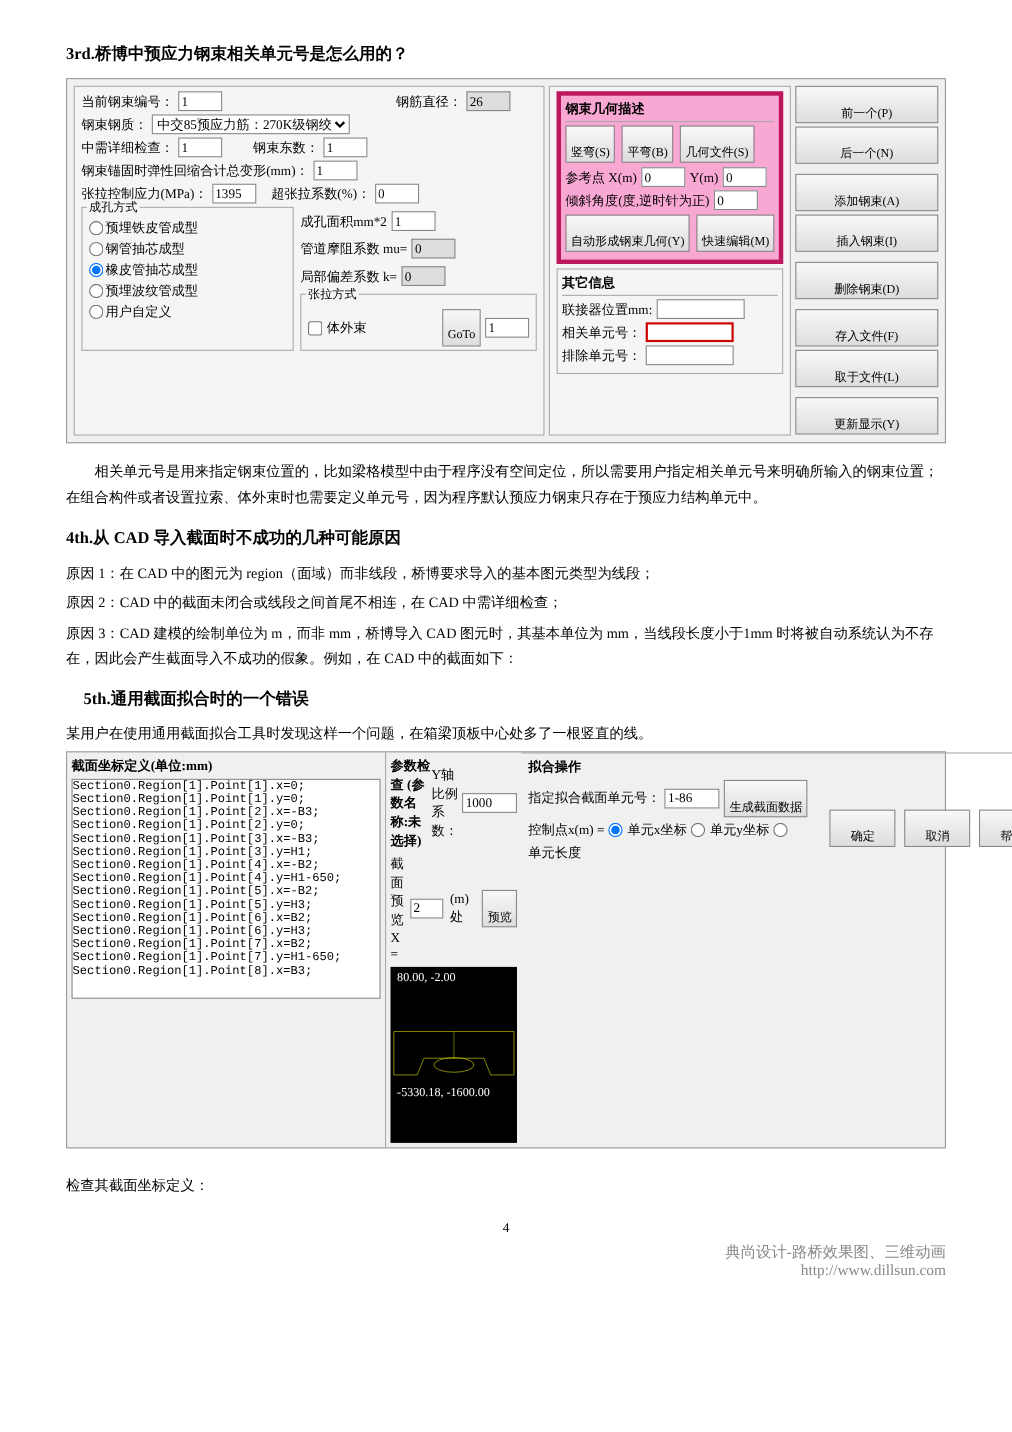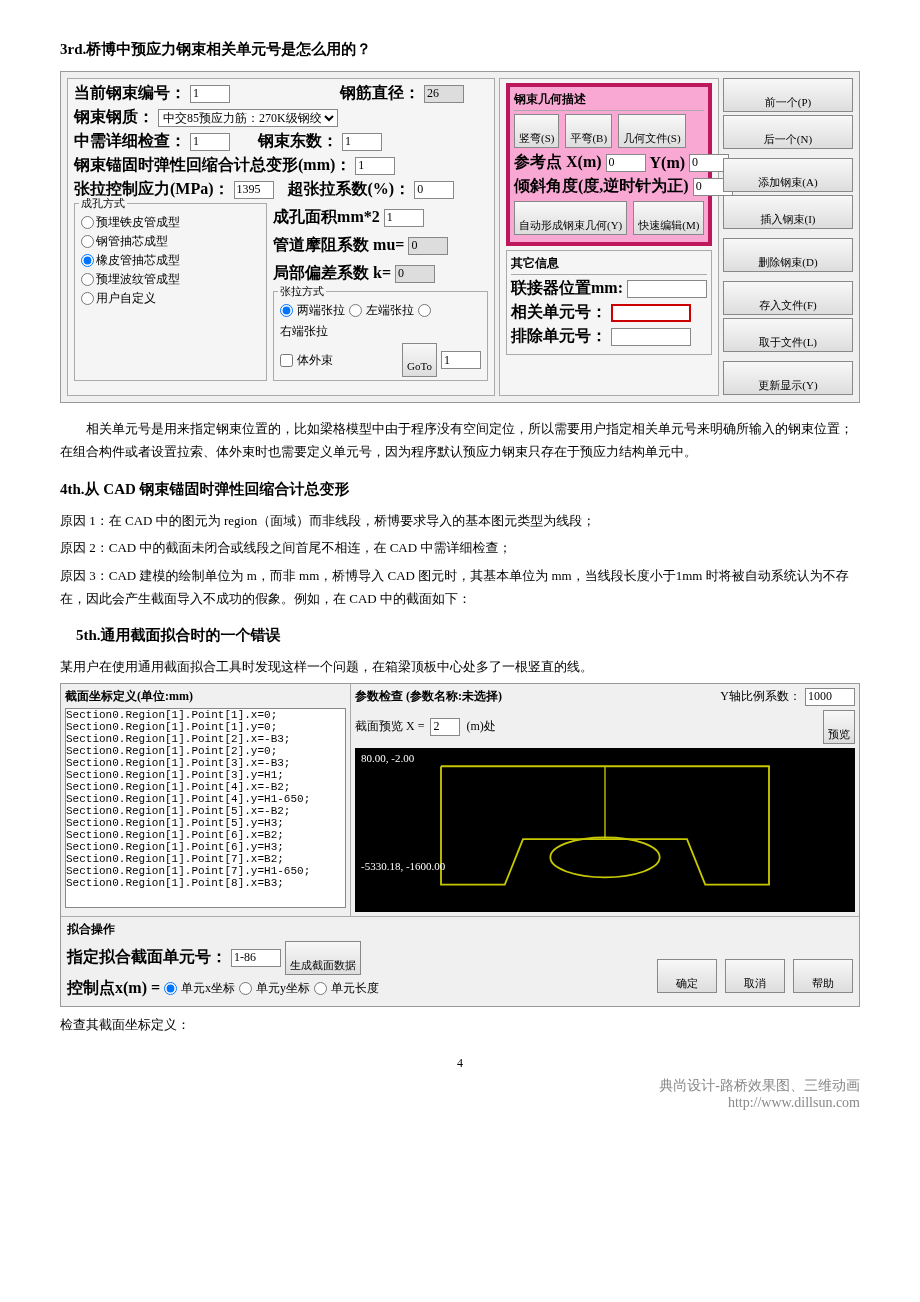--- a/index.html
+++ b/index.html
@@ -47,22 +47,21 @@
       padding: 4px 6px;
     }
     .form-row {
       display: flex;
       align-items: center;
       margin-bottom: 3px;
       gap: 4px;
     }
     .form-label {
       white-space: nowrap;
-      font-size: 16px;
-      font-weight: bold;
+      font-size: 12px;
     }
     .form-input {
       border: 1px solid #888;
       background: #fff;
       height: 18px;
       font-size: 12px;
       padding: 0 2px;
       font-family: inherit;
     }
     .form-input-wide {
@@ -134,25 +133,25 @@
       line-height: 1.8;
       margin-bottom: 4px;
     }
     .section-gap { margin-bottom: 20px; }
     .divider { margin: 16px 0; }
 
     
     .dialog2-box {
       border: 1px solid #999;
       padding: 0;
-      margin-bottom: 6px;
+      margin-bottom: 22px;
       background: #f0f0f0;
       font-size: 12px;
       display: flex;
-      flex-direction: column;
+      flex-direction: row;
     }
     .dialog2-inner {
       display: flex;
       gap: 0;
     }
     .dialog2-left {
       width: 290px;
       border-right: 1px solid #aaa;
       padding: 4px;
     }
@@ -332,28 +331,20 @@
             <span class="form-label">管道摩阻系数  mu=</span>
             <input class="form-input form-input-sm" type="text" value="0" style="background: rgb(221, 221, 221);">
           </div>
           <div class="form-row">
             <span class="form-label">局部偏差系数  k=</span>
             <input class="form-input form-input-sm" type="text" value="0" style="background: rgb(221, 221, 221);">
           </div>
 
           <div class="section-group" style="padding-top:10px;position:relative;">
             <span class="section-group-title">张拉方式</span>
-            <div class="radio-row" style="flex-wrap:wrap;gap:4px;">
-              <input type="radio" name="tension" checked="" style="">
-              <span>两端张拉</span>
-              <input type="radio" name="tension" style="">
-              <span>左端张拉</span>
-              <input type="radio" name="tension" style="">
-              <span>右端张拉</span>
-            </div>
             <div class="goto-row" style="margin-top:3px;">
               <input type="checkbox" style="">
               <span>体外束</span>
               <span style="flex:1"></span>
               <button class="btn">GoTo</button>
               <input class="form-input form-input-sm" type="text" value="1" style="">
             </div>
           </div>
         </div>
       </div>
@@ -413,21 +404,21 @@
       <div style="height:4px;"></div>
       <button class="btn btn-right">更新显示(Y)</button>
     </div>
   </div>
 </div>
 
 <p class="para-text">相关单元号是用来指定钢束位置的，比如梁格模型中由于程序没有空间定位，所以需要用户指定相关单元号来明确所输入的钢束位置；在组合构件或者设置拉索、体外束时也需要定义单元号，因为程序默认预应力钢束只存在于预应力结构单元中。</p>
 
 <div class="divider section-gap"></div>
 
-<h3 class="section-header-4th">4th.从 CAD 钢束锚固时弹性回缩合计总变形</h3>
+<h3 class="section-header-4th">4th.从 CAD 导入截面时不成功的几种可能原因</h3>
 
 <p class="para-text-noindent">原因 1：在 CAD 中的图元为 region（面域）而非线段，桥博要求导入的基本图元类型为线段；</p>
 <p class="para-text-noindent">原因 2：CAD 中的截面未闭合或线段之间首尾不相连，在 CAD 中需详细检查；</p>
 <p class="para-text-noindent">原因 3：CAD 建模的绘制单位为 m，而非 mm，桥博导入 CAD 图元时，其基本单位为 mm，当线段长度小于1mm 时将被自动系统认为不存在，因此会产生截面导入不成功的假象。例如，在 CAD 中的截面如下：</p>
 
 <div class="divider section-gap"></div>
 
 <h3 class="section-header-5th">5th.通用截面拟合时的一个错误</h3>
 
 <p class="para-text-noindent">某用户在使用通用截面拟合工具时发现这样一个问题，在箱梁顶板中心处多了一根竖直的线。</p>

